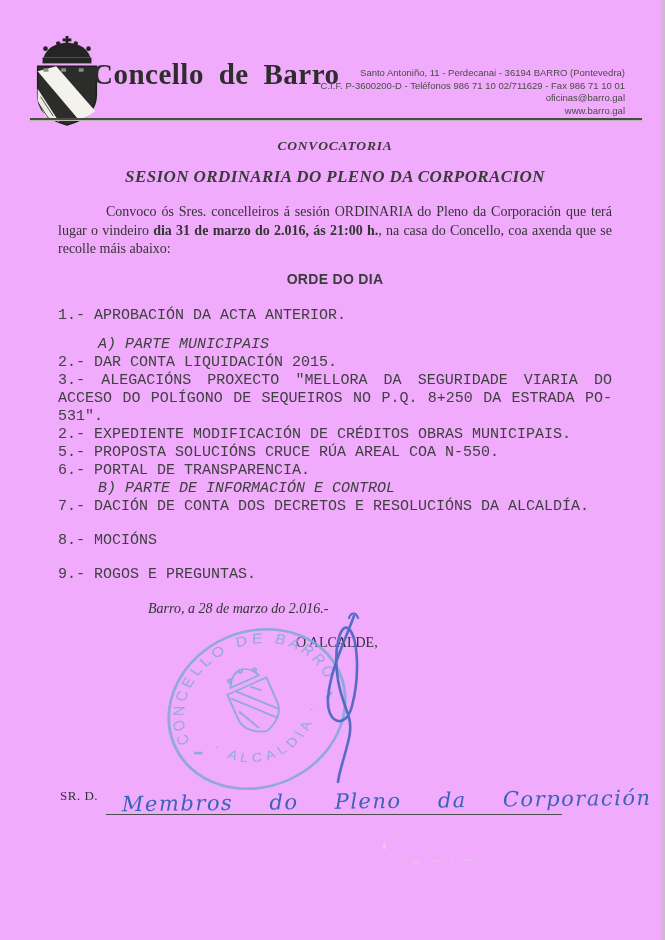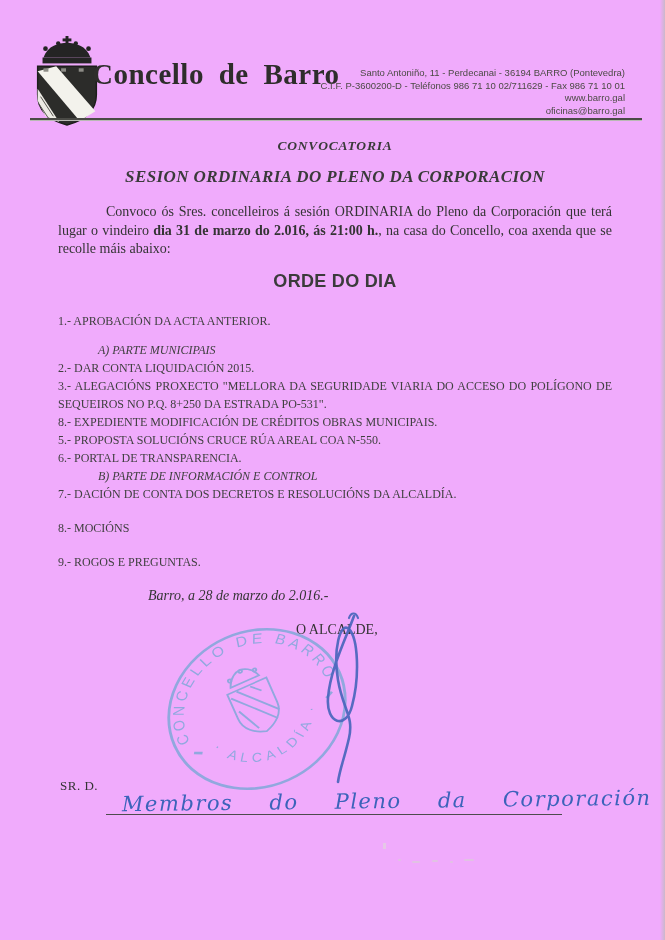--- a/index.html
+++ b/index.html
@@ -21,40 +21,40 @@
 
   
   .content{position:absolute;left:58px;top:138px;width:554px;}
   .doc-title{margin:0 0 13px;text-align:center;font-style:italic;font-weight:bold;
     font-size:13.5px;letter-spacing:.8px;color:#3a3a3a;font-family:"Liberation Serif",serif;}
   .doc-subtitle{margin:0 0 16px;text-align:center;font-style:italic;font-weight:bold;
     font-size:17px;letter-spacing:.4px;color:#3a3a3a;font-family:"Liberation Serif",serif;}
   .intro{margin:0 0 12px;font-size:14px;line-height:18.5px;text-align:justify;
     text-indent:48px;color:#343434;font-family:"Liberation Serif",serif;}
   .agenda-title{margin:0 0 20px;text-align:center;font-family:"Liberation Sans",sans-serif;
-    font-weight:bold;font-size:18px;color:#3b3b3b;letter-spacing:.3px;}
-  .agenda p{margin:0;font-family:Liberation Serif, serif;font-size:12px;
+    font-weight:bold;font-size:14px;color:#3b3b3b;letter-spacing:.3px;}
+  .agenda p{margin:0;font-family:Liberation Mono, monospace;font-size:15px;
     line-height:18px;color:#404040;}
   .agenda .gap-after{margin-bottom:11px;}
   .agenda .sub{padding-left:40px;font-style:italic;}
   .agenda .just{text-align:justify;}
   .agenda .sp{margin-top:16px;}
   .dateline{margin:17px 0 0;padding-left:90px;font-size:14px;color:#343434;
     font-family:"Liberation Serif",serif;font-style:italic;}
   .sig-title{margin:18px 0 0;padding-left:238px;font-size:14px;color:#343434;
     font-family:Liberation Serif, serif;}
 
   
   .stamp{position:absolute;left:160px;top:612px;width:194px;height:194px;
     transform:rotate(-24deg) scaleY(.86);transform-origin:50% 50%;opacity:.88;}
   .signature{position:absolute;left:294px;top:608px;width:92px;height:186px;opacity:.92;}
 
   
   .addressee{position:absolute;left:60px;top:778px;width:502px;display:flex;
-    align-items:flex-start;}
+    align-items:center;}
   .addressee-label{font-family:"Liberation Serif",serif;font-size:13px;color:#343434;
     padding-bottom:2px;white-space:nowrap;letter-spacing:.5px;}
   .sig-line{flex:1;margin-left:8px;border-bottom:1.5px solid #4c4c4c;height:36px;
     position:relative;}
   .handwriting{position:absolute;left:16px;bottom:1px;white-space:nowrap;
     font-family:"DejaVu Serif",serif;font-style:italic;font-size:21px;color:#3c63ba;
     word-spacing:28px;letter-spacing:1.5px;transform:rotate(-.7deg);}
 
   
   .artifact{position:absolute;left:398px;top:853px;width:80px;height:14px;opacity:.55;}
@@ -95,41 +95,41 @@
     <rect x="12" y="33" width="5" height="3.5" fill="#8d8c86"></rect>
     <rect x="30" y="33" width="5" height="3.5" fill="#8d8c86"></rect>
     <rect x="48" y="33" width="5" height="3.5" fill="#8d8c86"></rect>
   </svg>
 
   <h1 class="org-name">Concello de Barro</h1>
 
   <div class="contact">
     <div>Santo Antoniño, 11 - Perdecanai - 36194 BARRO (Pontevedra)</div>
     <div>C.I.F. P-3600200-D - Teléfonos 986 71 10 02/711629 - Fax 986 71 10 01</div>
+    <div>oficinas@barro.gal</div>
     <div>www.barro.gal</div>
-    <div>oficinas@barro.gal</div>
   </div>
 
   <div class="header-rule"></div>
 
   <div class="content">
 
     <h2 class="doc-title">CONVOCATORIA</h2>
     <h3 class="doc-subtitle">SESION ORDINARIA DO PLENO DA CORPORACION</h3>
 
     <p class="intro"><span>Convoco ós Sres. concelleiros á sesión ORDINARIA do Pleno da Corporación que terá lugar o vindeiro </span><b>dia 31 de marzo do 2.016, ás 21:00 h.</b><span>, na casa do Concello, coa axenda que se recolle máis abaixo:</span></p>
 
     <h4 class="agenda-title">ORDE DO DIA</h4>
 
     <div class="agenda">
       <p class="gap-after">1.- APROBACIÓN DA ACTA ANTERIOR.</p>
       <p class="sub">A) PARTE MUNICIPAIS</p>
       <p>2.- DAR CONTA LIQUIDACIÓN 2015.</p>
       <p class="just">3.- ALEGACIÓNS PROXECTO "MELLORA DA SEGURIDADE VIARIA DO ACCESO DO POLÍGONO DE SEQUEIROS NO P.Q. 8+250 DA ESTRADA PO-531".</p>
-      <p>8.- EXPEDIENTE MODIFICACIÓN DE CRÉDITOS OBRAS MUNICIPAIS.</p>
+      <p>2.- EXPEDIENTE MODIFICACIÓN DE CRÉDITOS OBRAS MUNICIPAIS.</p>
       <p>5.- PROPOSTA SOLUCIÓNS CRUCE RÚA AREAL COA N-550.</p>
       <p>6.- PORTAL DE TRANSPARENCIA.</p>
       <p class="sub">B) PARTE DE INFORMACIÓN E CONTROL</p>
       <p>7.- DACIÓN DE CONTA DOS DECRETOS E RESOLUCIÓNS DA ALCALDÍA.</p>
       <p class="sp">8.- MOCIÓNS</p>
       <p class="sp">9.- ROGOS E PREGUNTAS.</p>
     </div>
 
     <p class="dateline">Barro, a 28 de marzo do 2.016.-</p>
     <p class="sig-title">O ALCALDE,</p>

